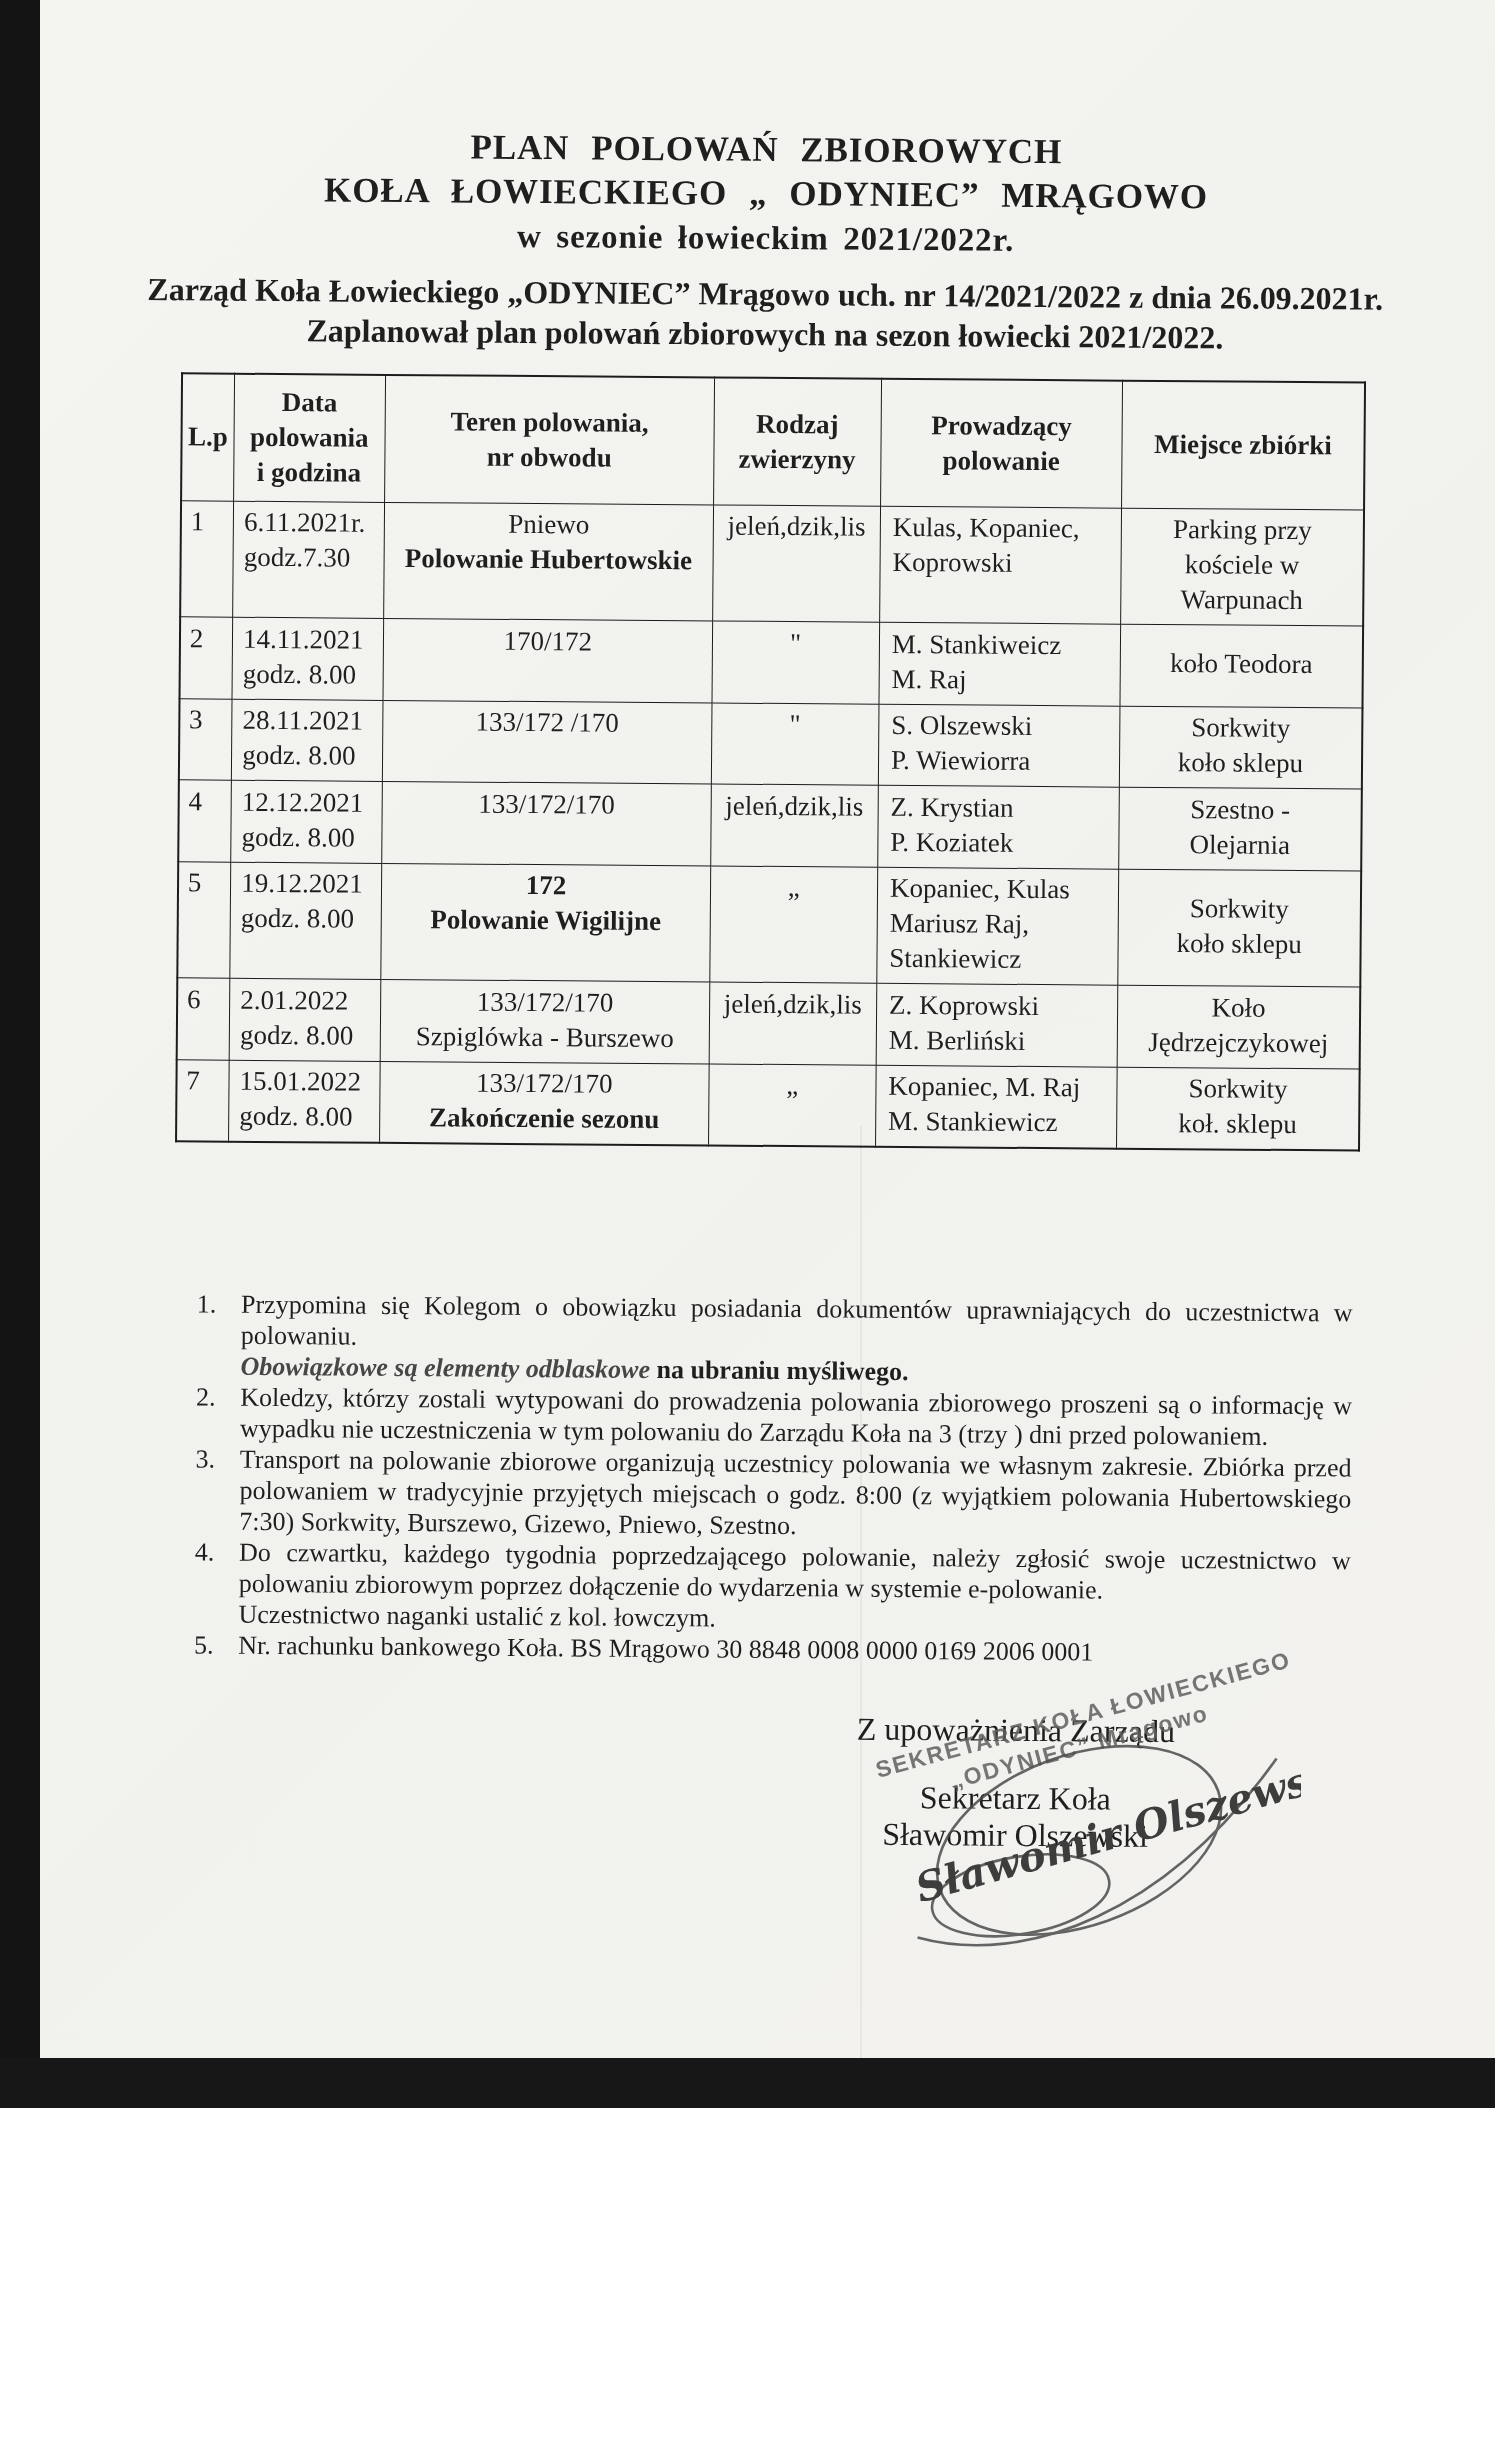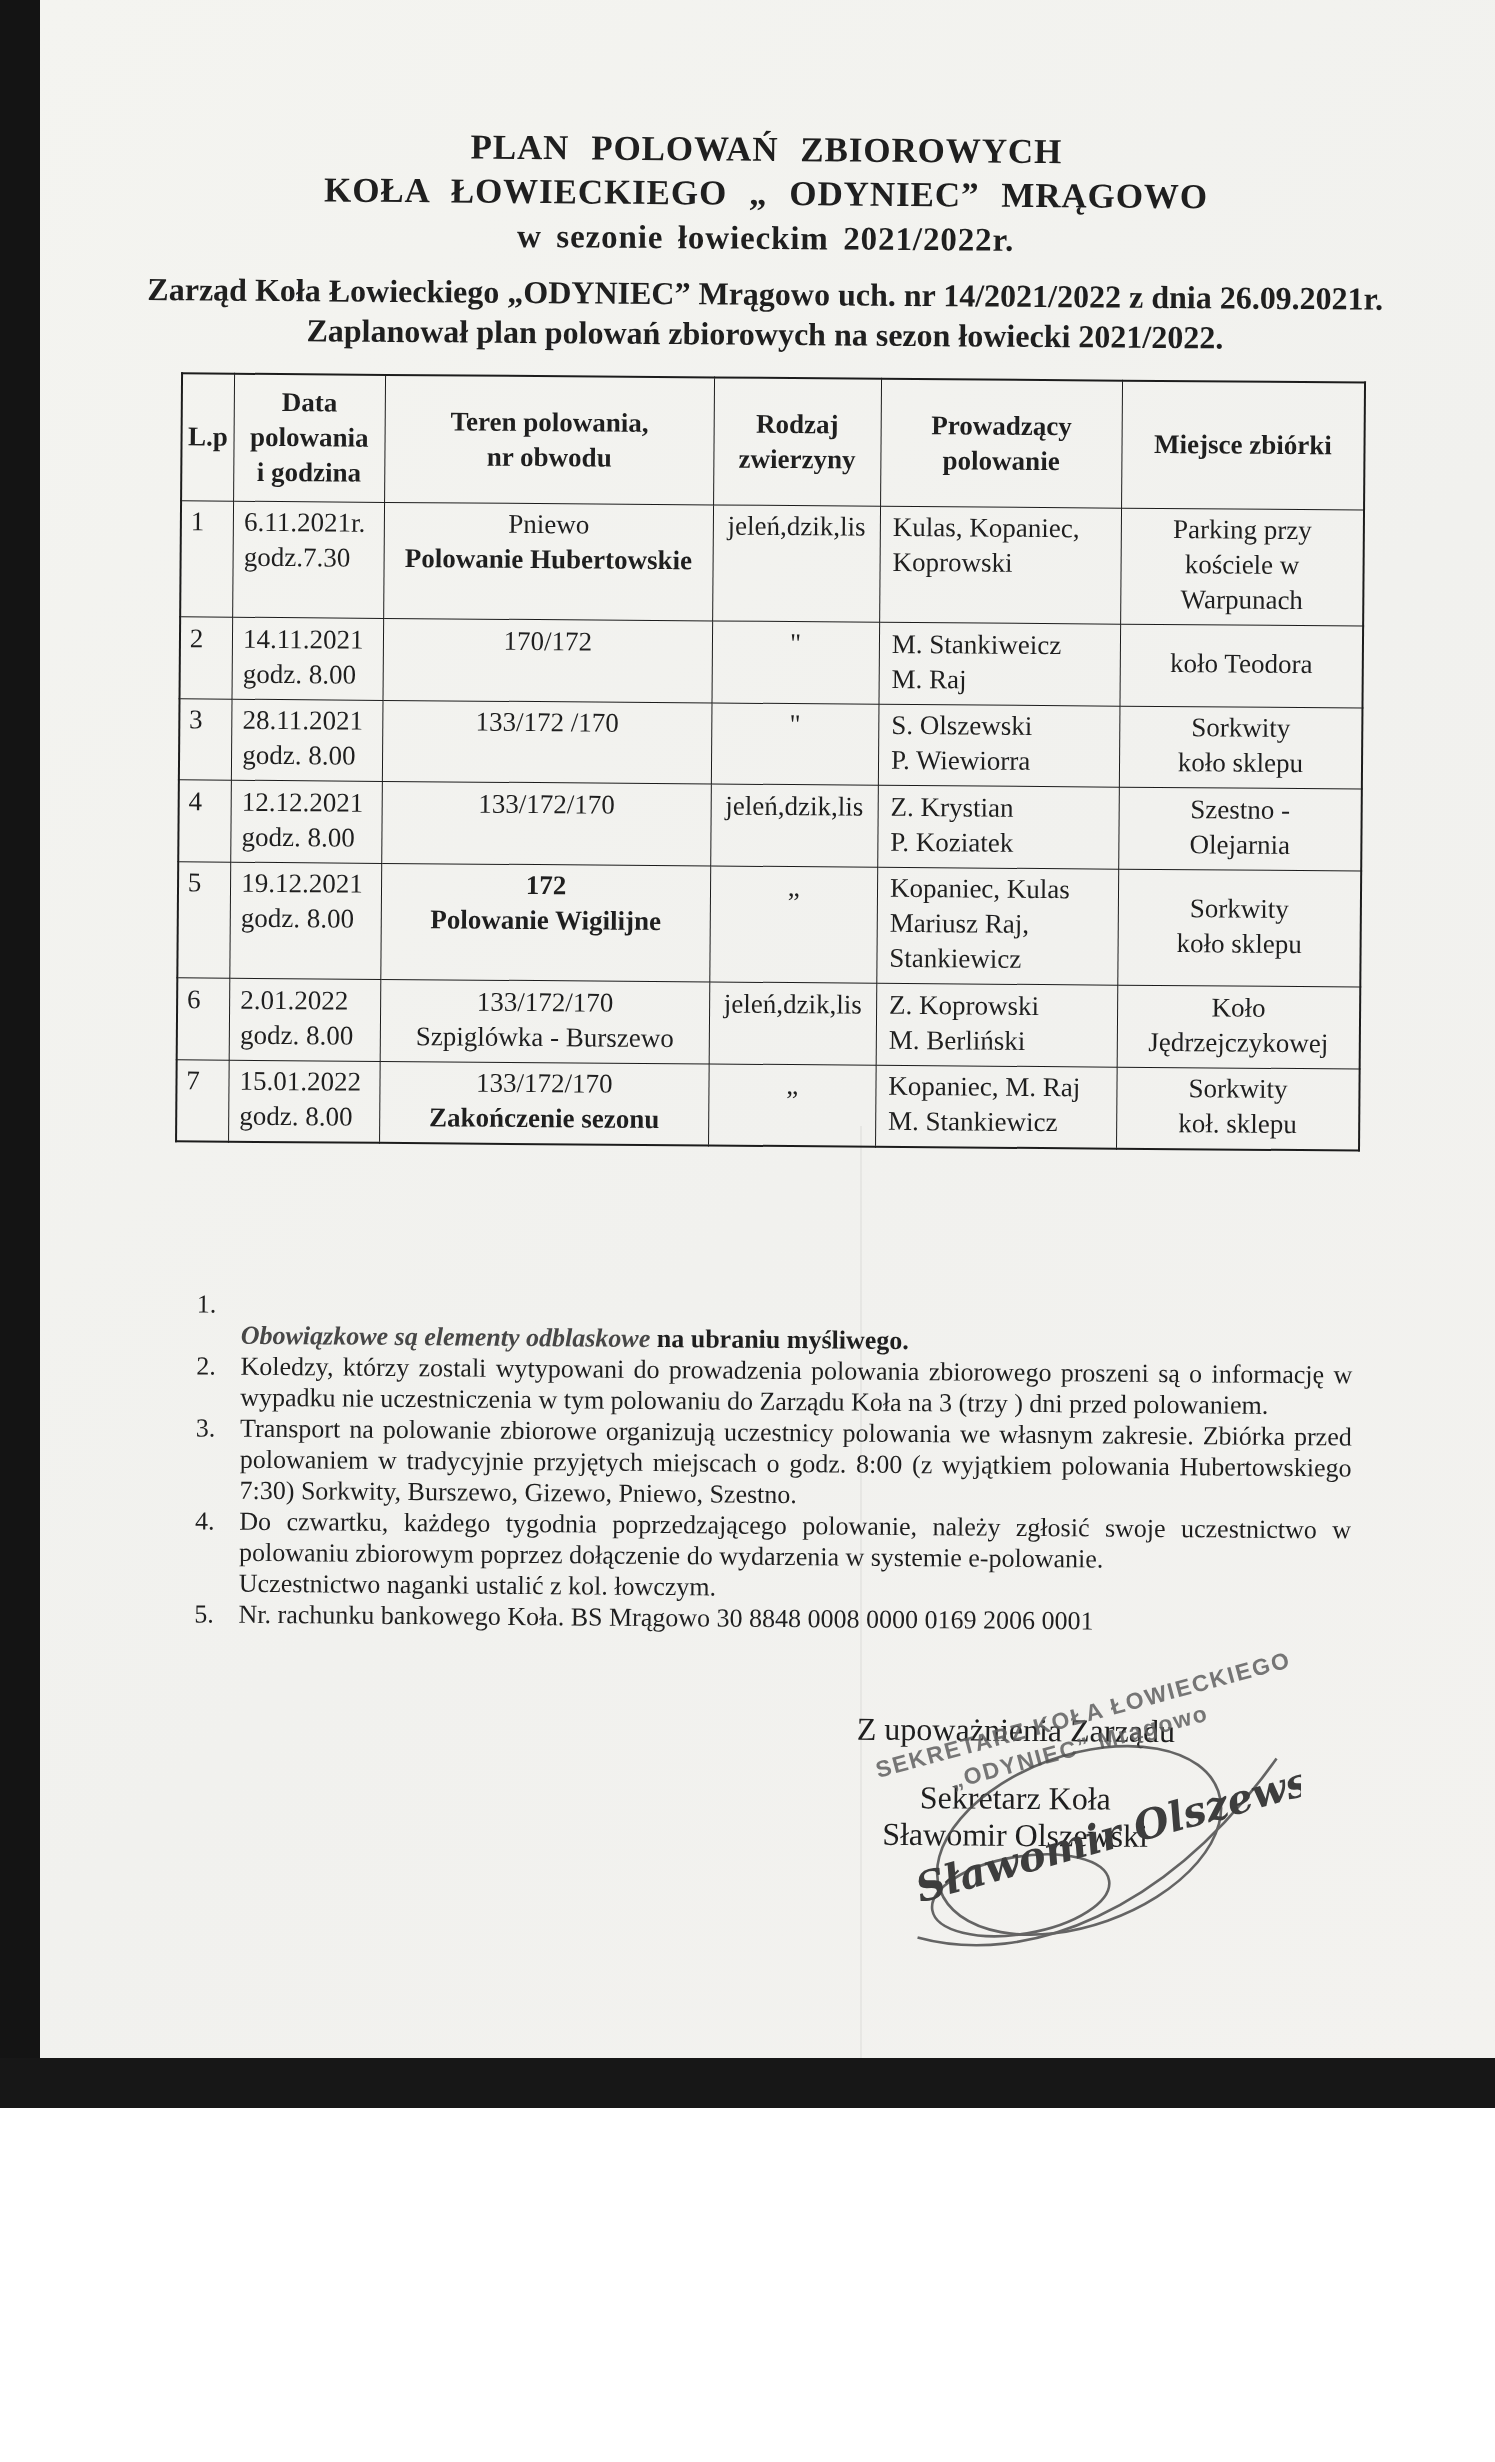--- a/index.html
+++ b/index.html
@@ -258,21 +258,21 @@
               <div>Sorkwity</div>
               <div>koł. sklepu</div>
             </td>
           </tr>
         </tbody>
     </table>
 
     <div class="notes" id="notes-list">
         <div class="note-row">
           <span class="note-number">1.</span>
-          <div class="note-text"><br><span class="seg-em">Obowiązkowe są elementy odblaskowe</span><span class="seg-bold"> na ubraniu myśliwego.</span></div>
+          <div class="note-text"><span>Przypomina się Kolegom o obowiązku posiadania dokumentów uprawniających do uczestnictwa w polowaniu.</span><br><span class="seg-em">Obowiązkowe są elementy odblaskowe</span><span class="seg-bold"> na ubraniu myśliwego.</span></div>
         </div>
         <div class="note-row">
           <span class="note-number">2.</span>
           <div class="note-text"><span>Koledzy, którzy zostali wytypowani do prowadzenia polowania zbiorowego proszeni są o informację w wypadku nie uczestniczenia w tym polowaniu do Zarządu Koła na 3 (trzy ) dni przed polowaniem.</span></div>
         </div>
         <div class="note-row">
           <span class="note-number">3.</span>
           <div class="note-text"><span>Transport na polowanie zbiorowe organizują uczestnicy polowania we własnym zakresie. Zbiórka przed polowaniem w tradycyjnie przyjętych miejscach o godz. 8:00 (z wyjątkiem polowania Hubertowskiego 7:30) Sorkwity, Burszewo, Gizewo, Pniewo, Szestno.</span></div>
         </div>
         <div class="note-row">

